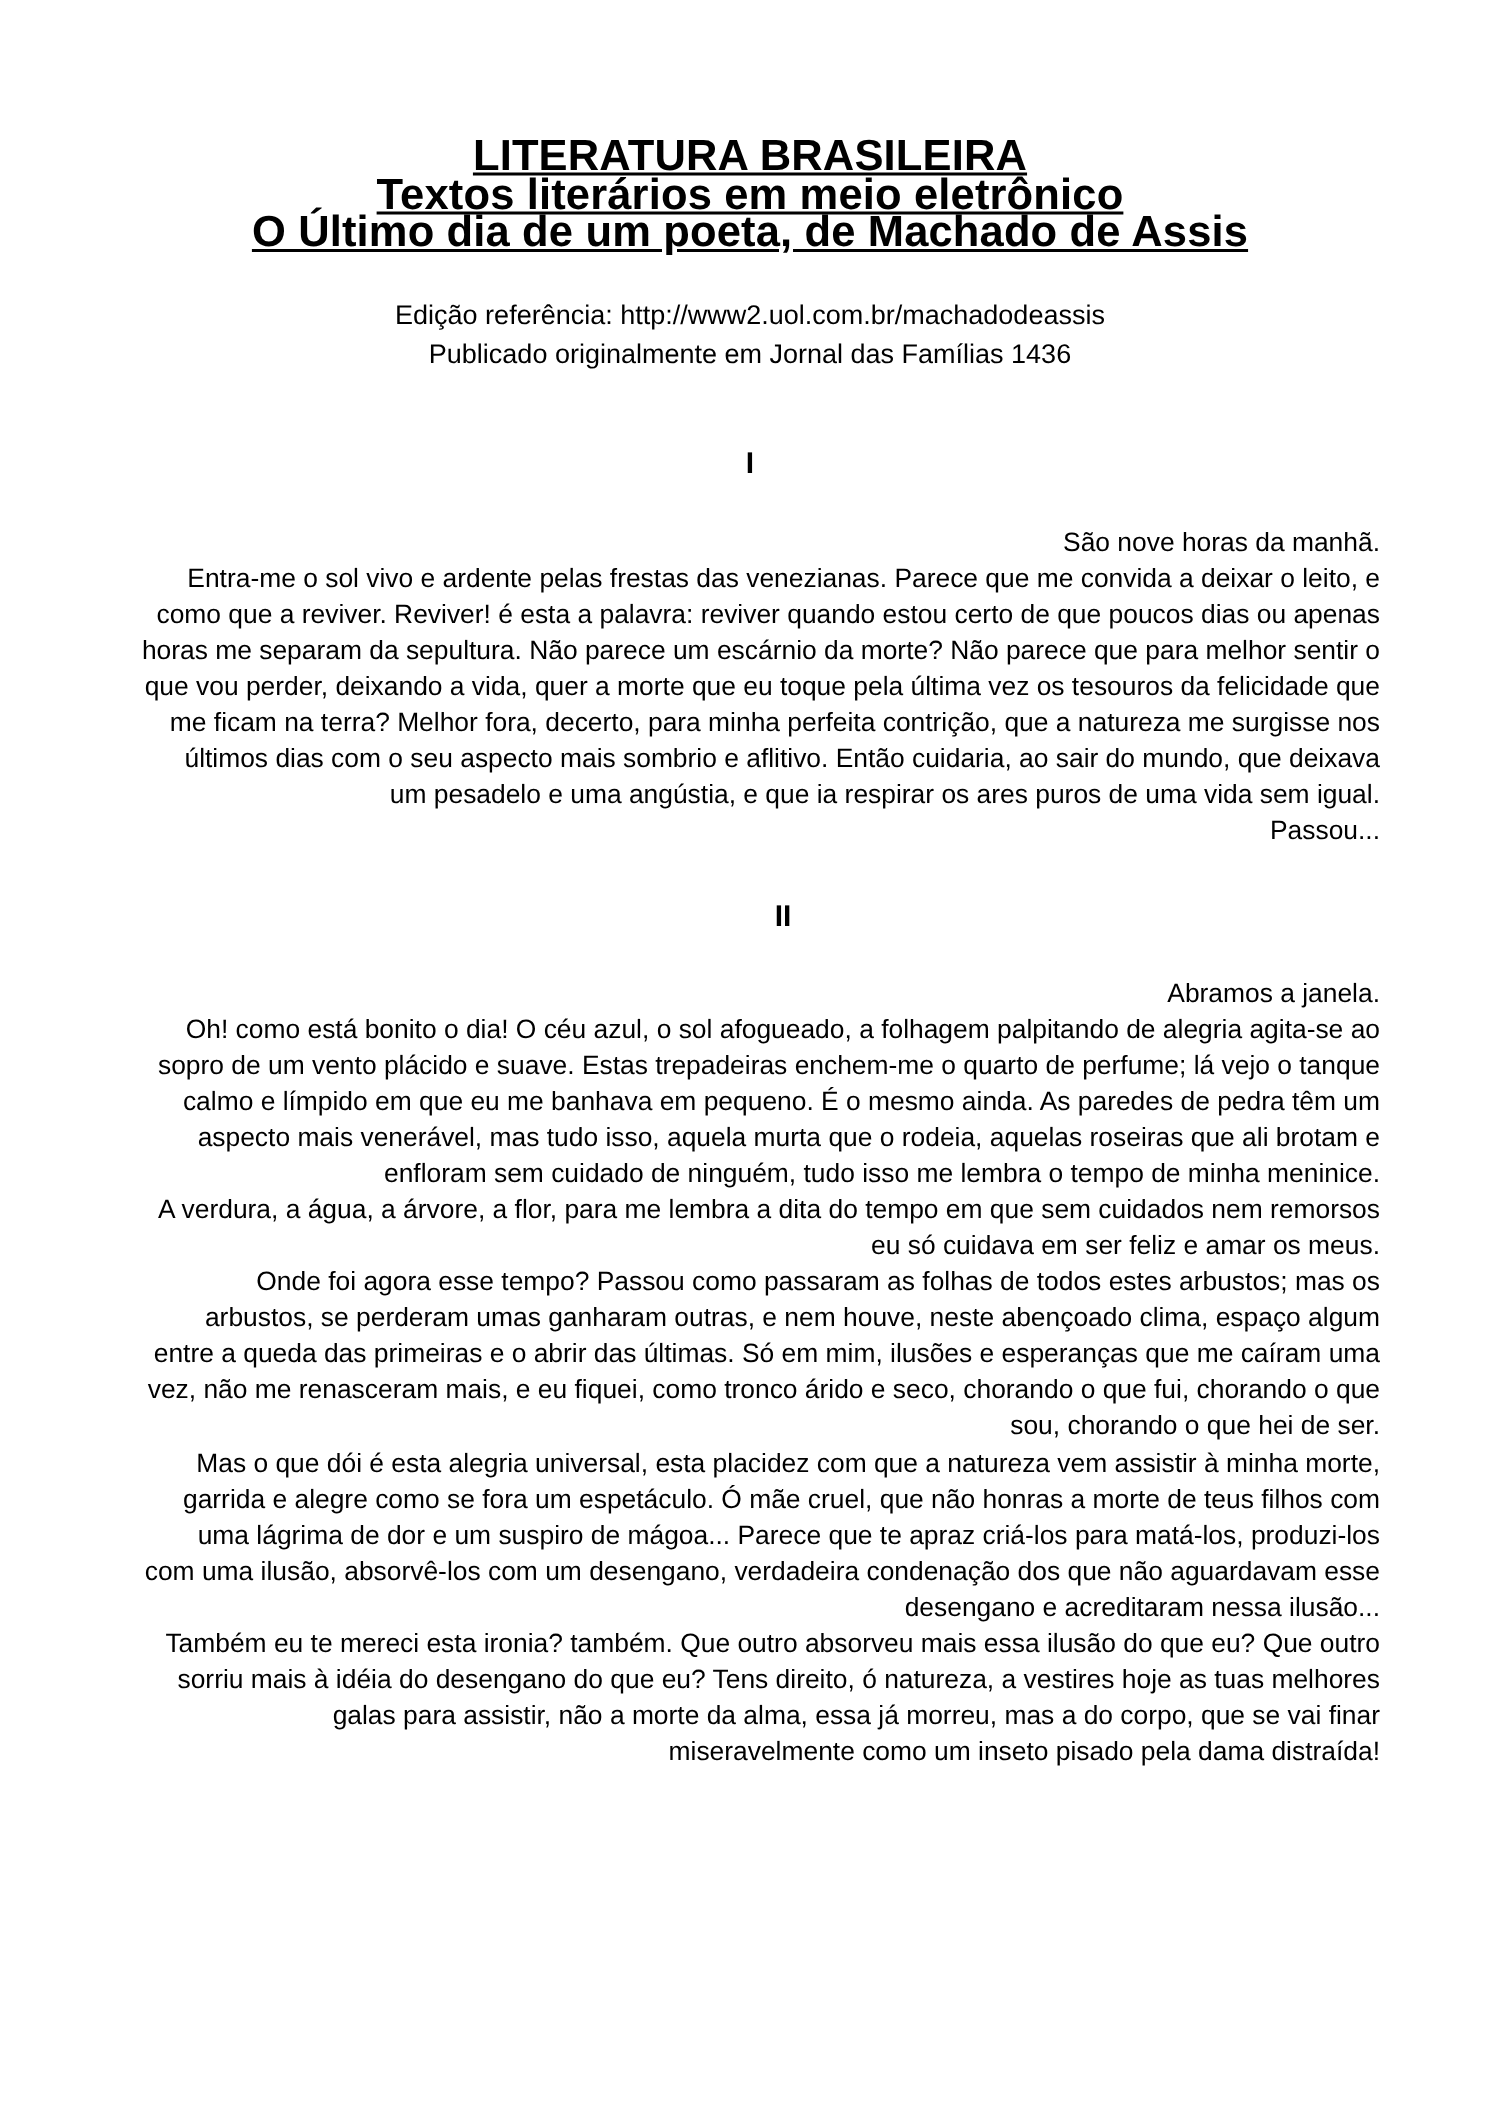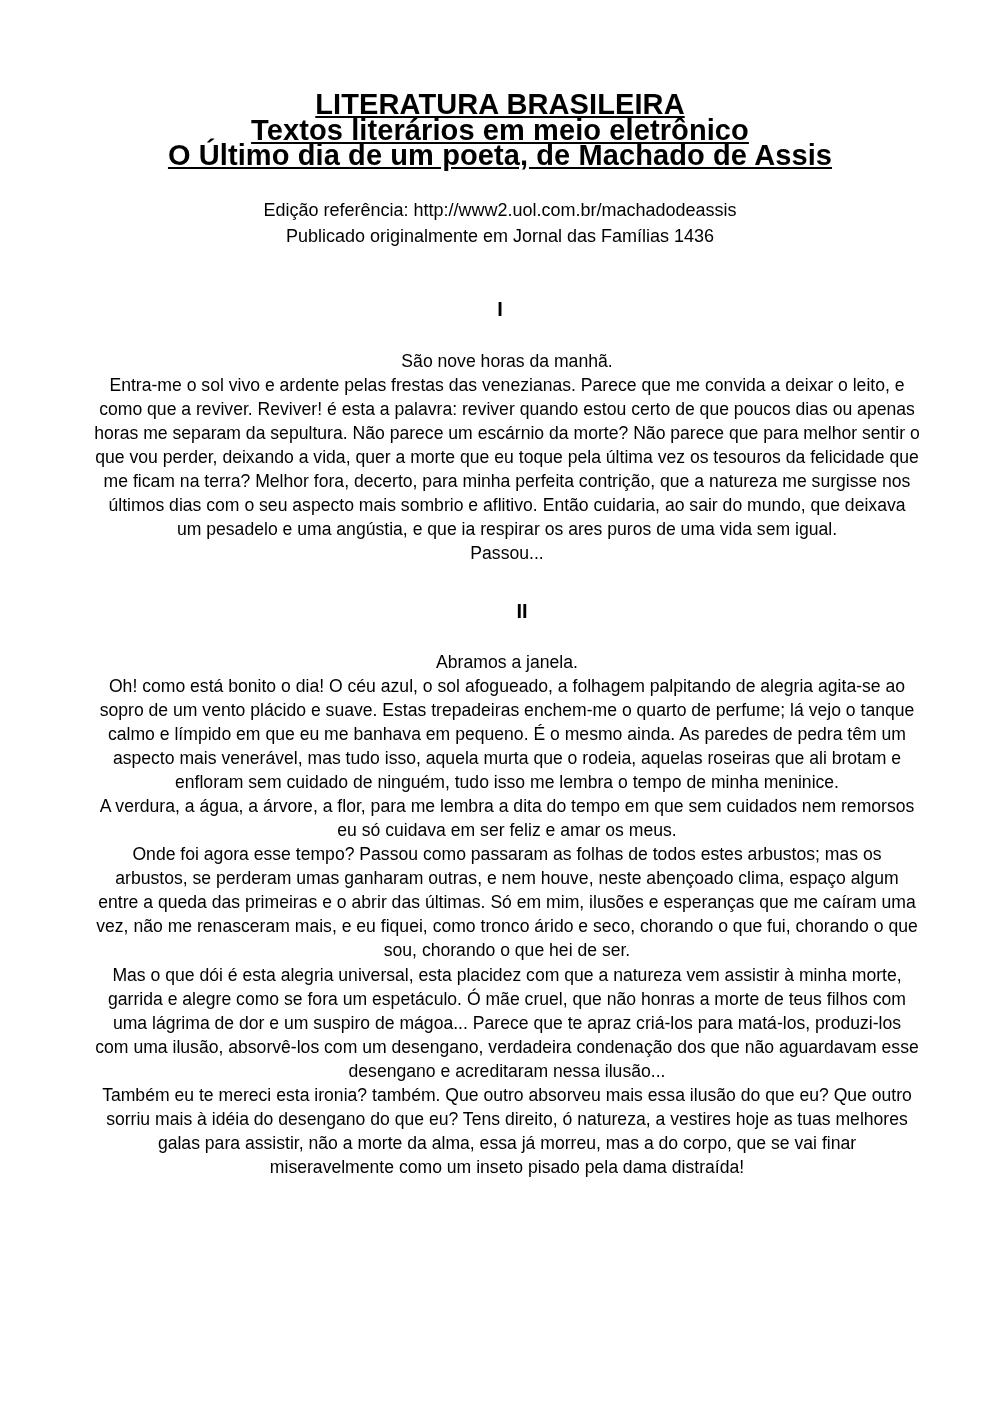--- a/index.html
+++ b/index.html
@@ -55,21 +55,21 @@
   .sec1-heading { padding-top: 48px; }
   .sec2-heading { padding-top: 34px; padding-left: 44px; }
   .body-block {
     margin: 0 auto;
     width: 826px;
     padding-left: 0;
     box-sizing: border-box;
     margin-left: 94px;
     font-size: 17.6px;
     line-height: 24.05px;
-    text-align: center;
+    text-align: right;
     word-spacing: 0px;
   }
   .sec1-body { padding-top: 28px; }
   .sec2-body { padding-top: 27px; }
   .para {
     margin: 0;
     padding: 0;
   }
 </style>
 </head>

